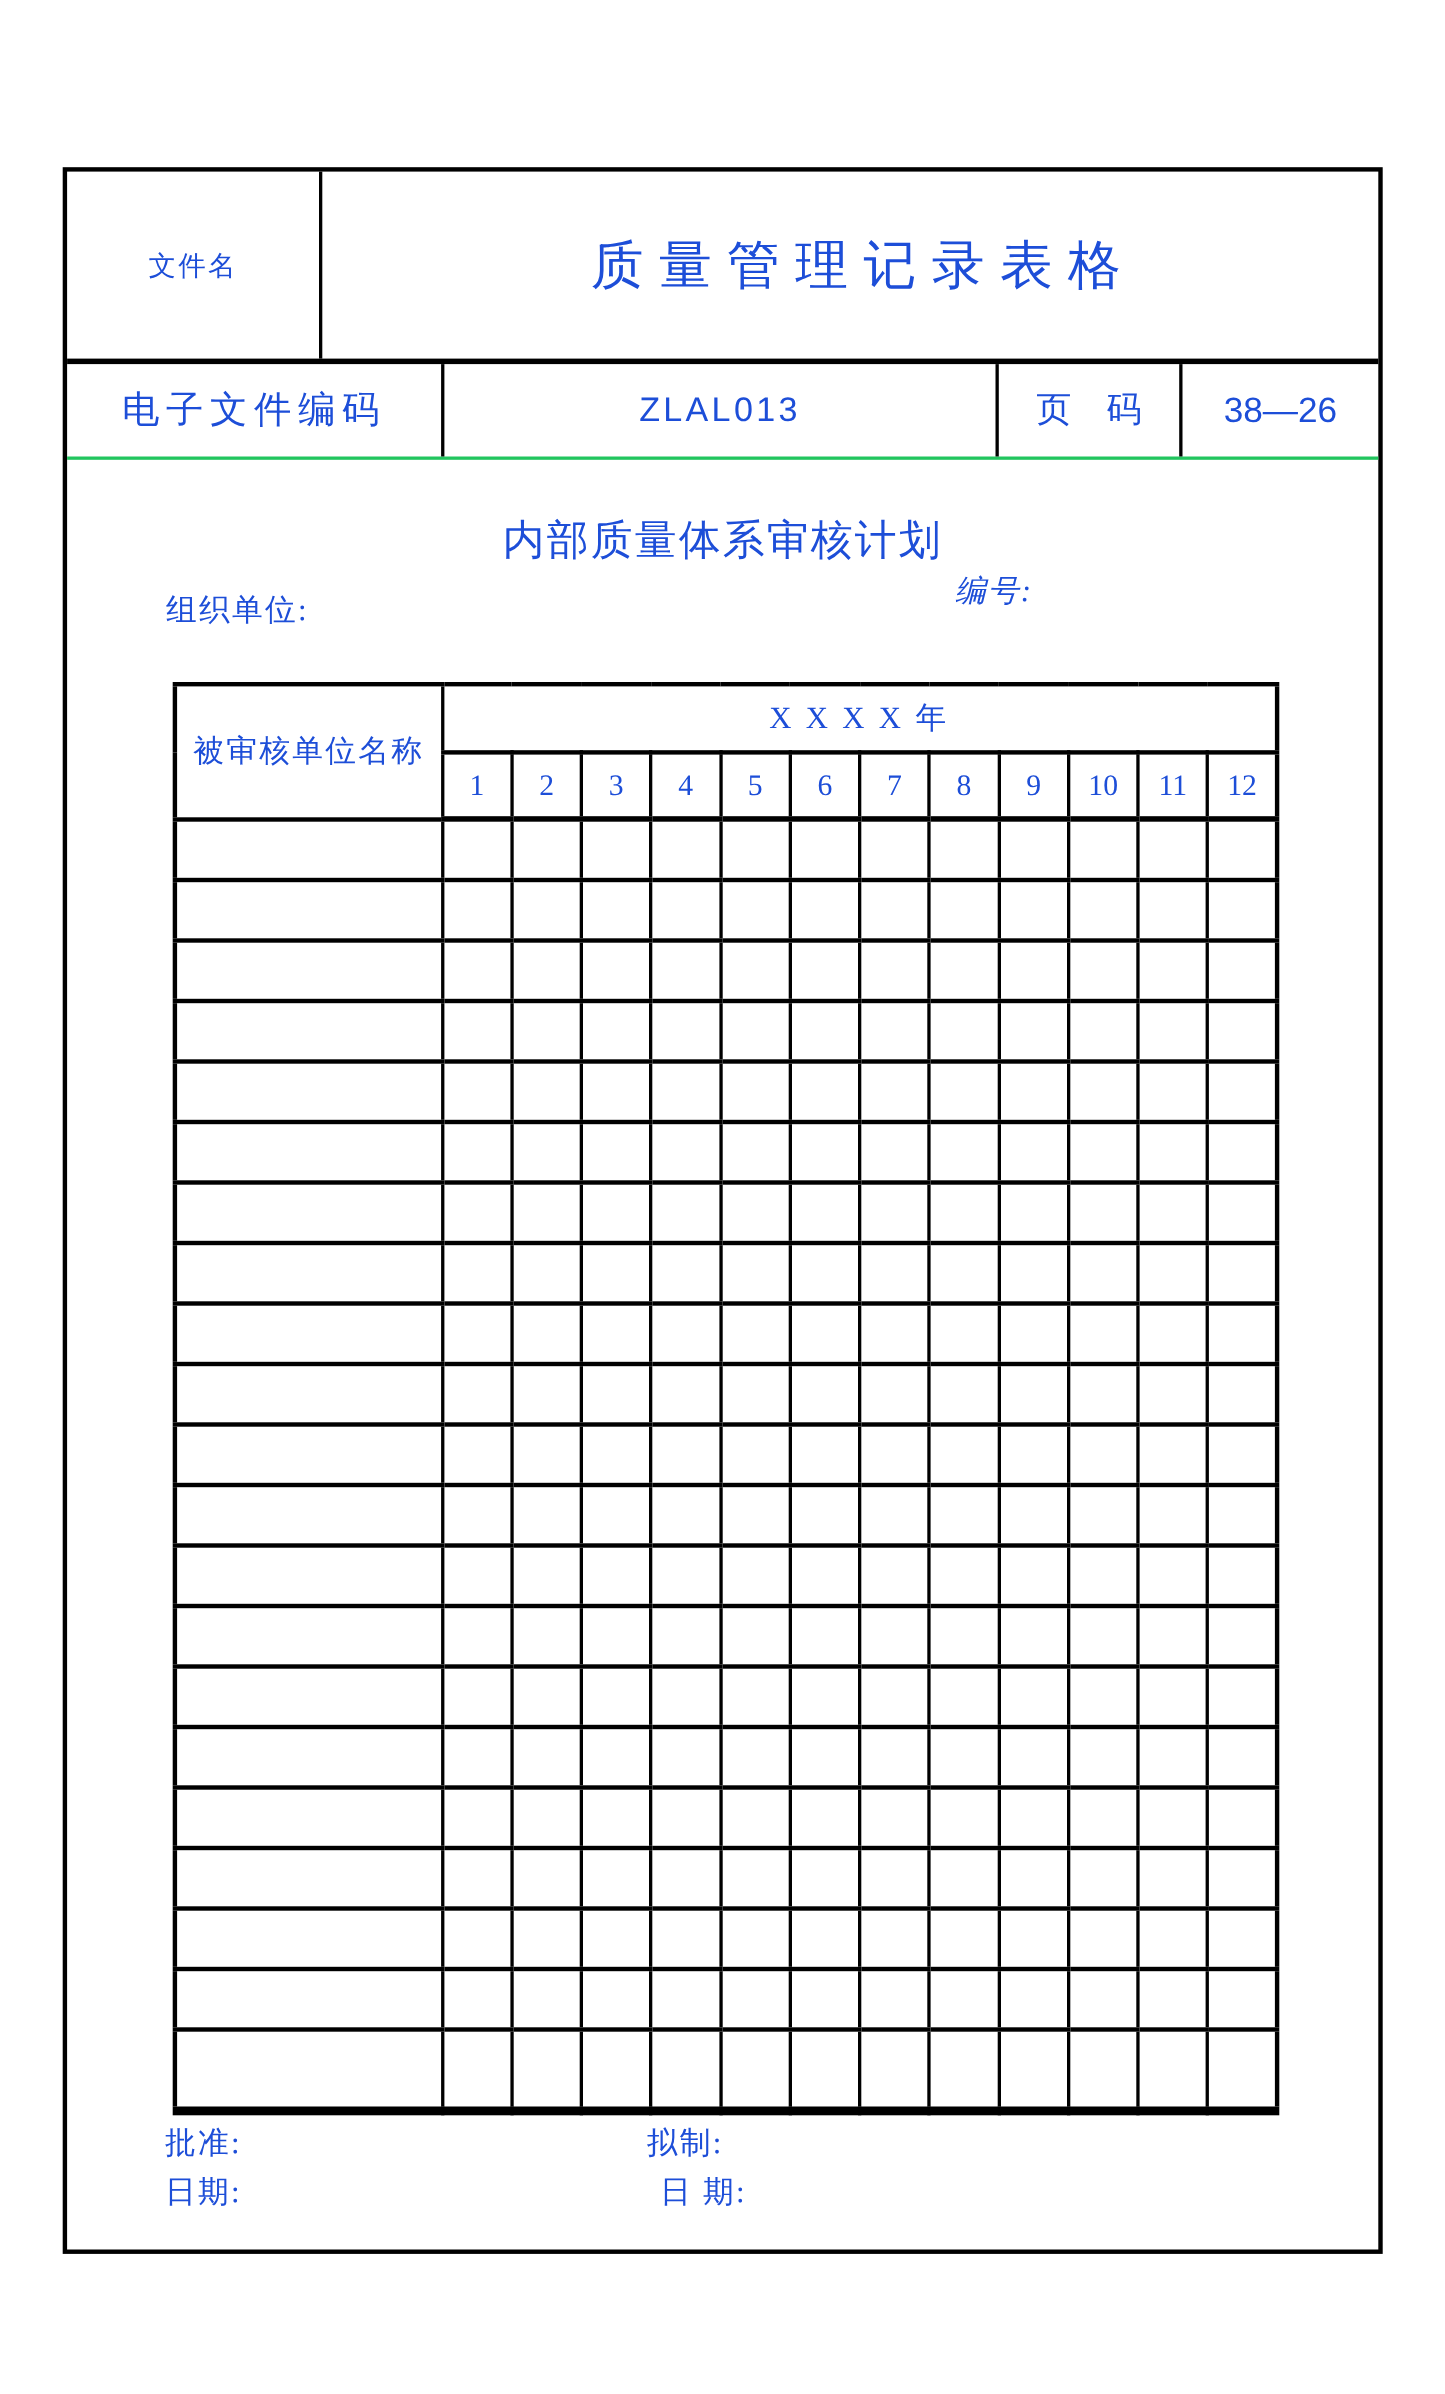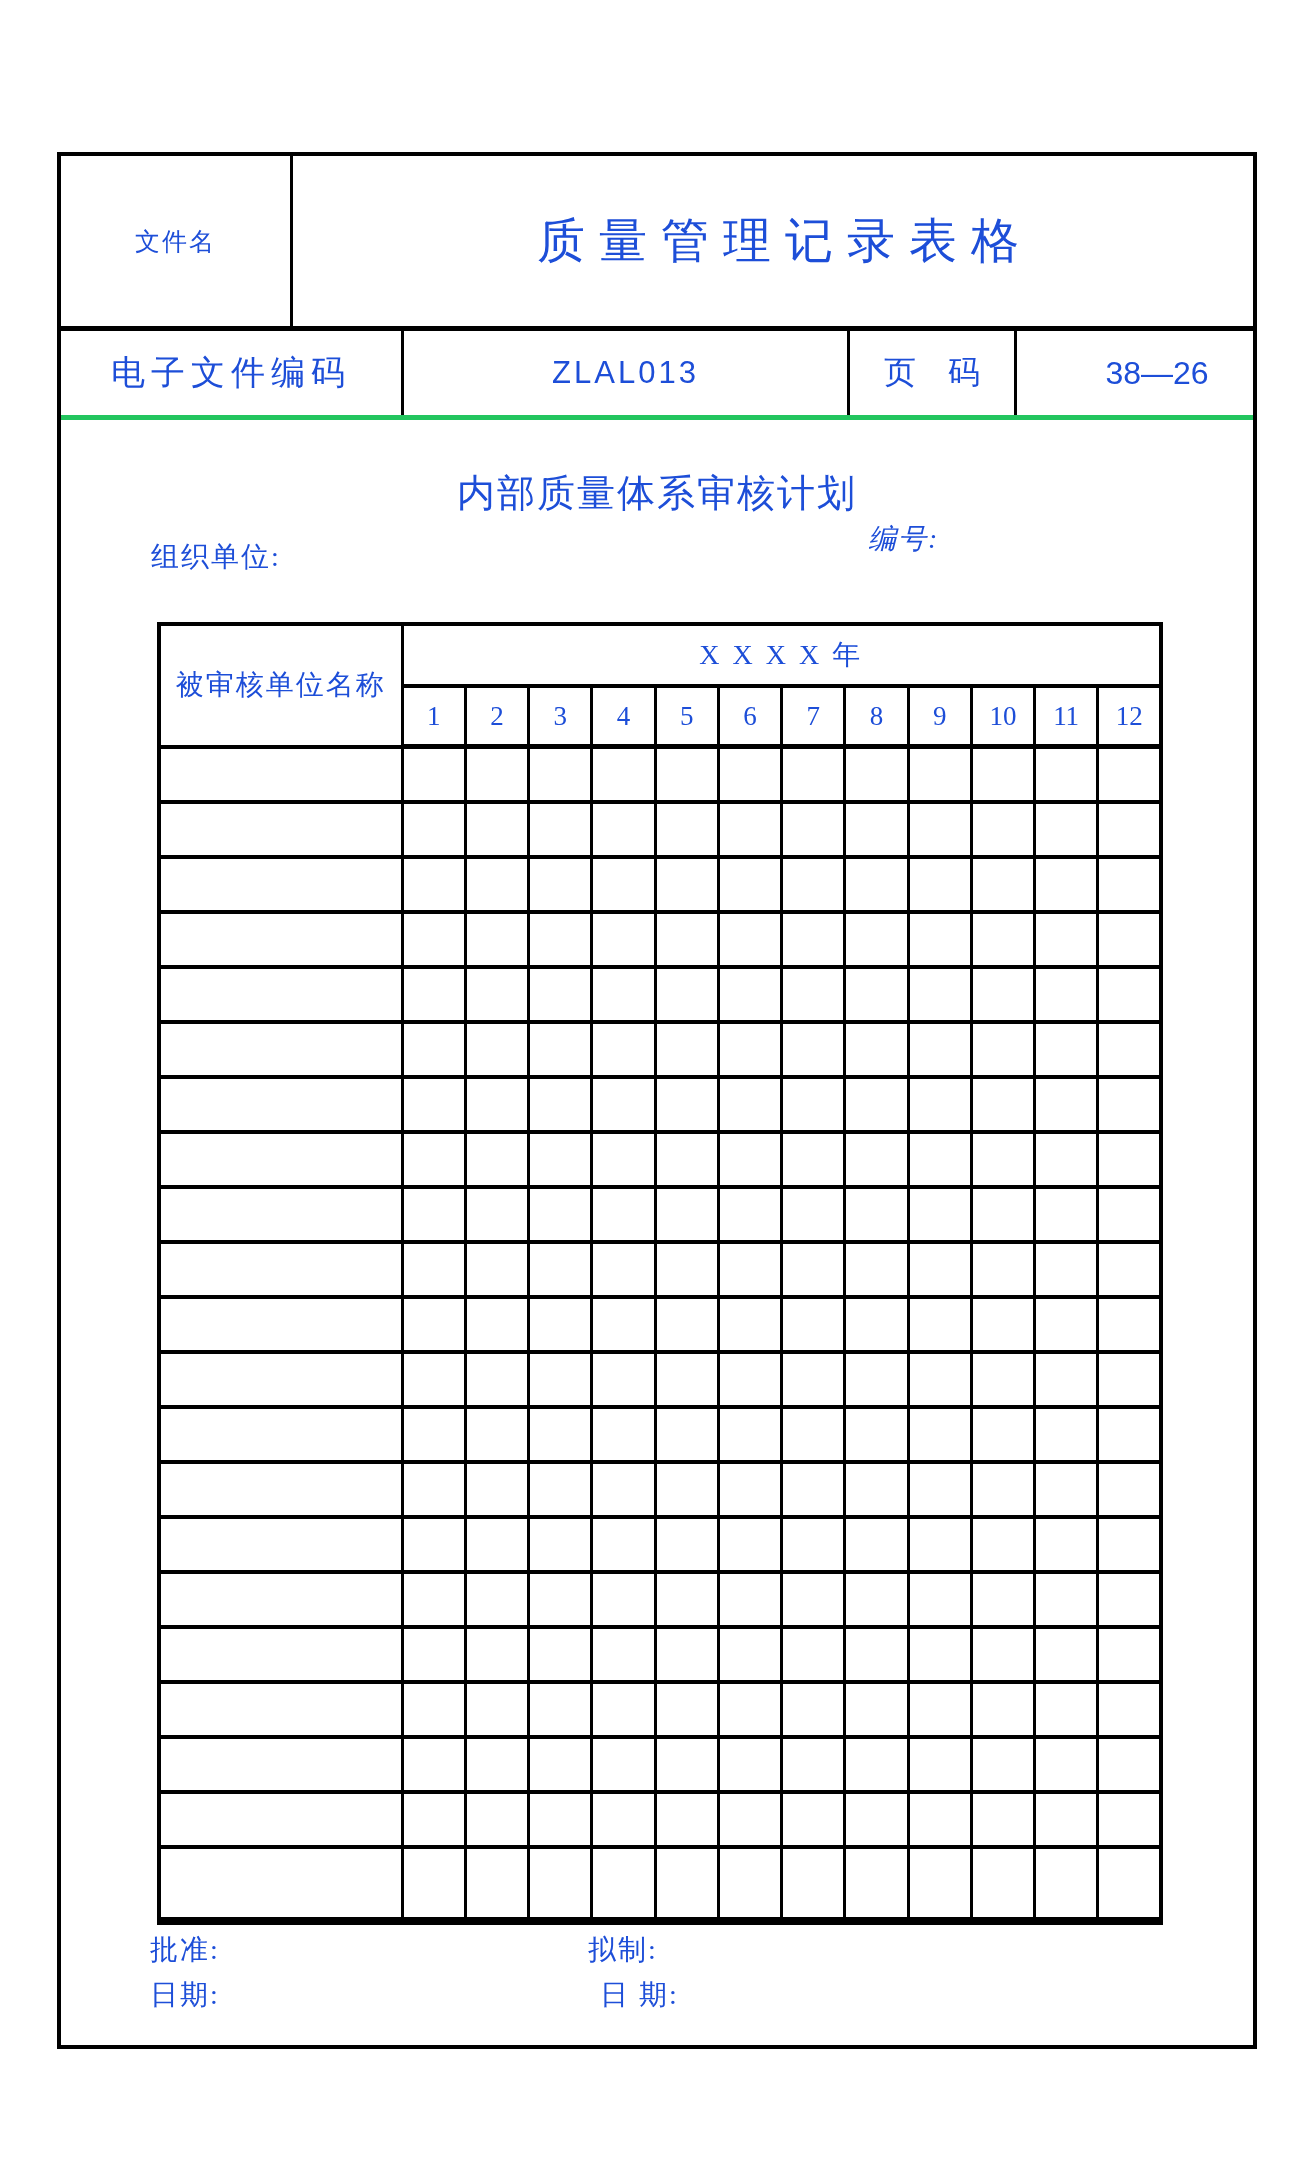--- a/index.html
+++ b/index.html
@@ -26,26 +26,26 @@
     width:232px;border-right:3px solid #000;box-sizing:border-box;
     display:flex;align-items:center;justify-content:center;
     font-size:25px;letter-spacing:2px;
   }
   .cell-doctitle{
     flex:1;display:flex;align-items:center;justify-content:center;
     font-size:48px;letter-spacing:14px;font-weight:500;
     padding-left:24px; 
   }
   
-  .row2{display:flex;height:84px;border-bottom:5px solid #22c55e;gap:44px;}
+  .row2{display:flex;height:84px;border-bottom:3px solid #22c55e;}
   .row2 > div{box-sizing:border-box;display:flex;align-items:center;justify-content:center;}
   .cell-codelabel{width:343px;border-right:3px solid #000;font-size:34px;letter-spacing:6px;}
   .cell-codevalue{flex:1;font-size:31px;letter-spacing:3px;text-align:right;}
   .cell-pagelabel{width:170px;border-left:3px solid #000;border-right:3px solid #000;font-size:32px;}
-  .cell-pagevalue{width:192px;font-size:32px;}
+  .cell-pagevalue{width:178px;font-size:32px;}
   
   .main{position:relative;height:1629px;}
   .form-title{
     position:absolute;left:0;top:48px;width:100%;
     text-align:center;font-size:38px;letter-spacing:2px;font-weight:400;
   }
   .kai{font-family:"Liberation Serif", serif;}
   .org-label{position:absolute;left:90px;top:118px;font-size:28px;letter-spacing:2px;}
   .no-label{position:absolute;left:807px;top:100px;font-size:28px;letter-spacing:2px;font-style:italic;}
   

